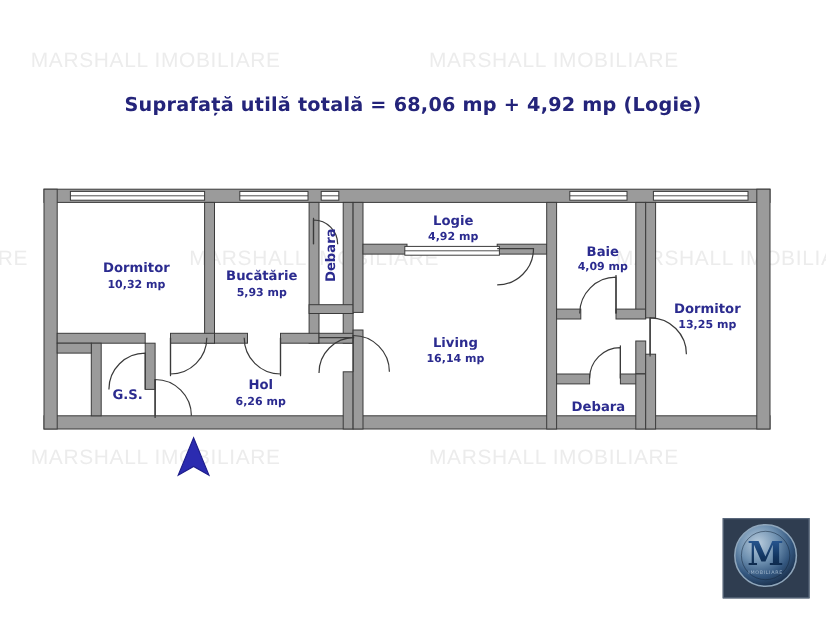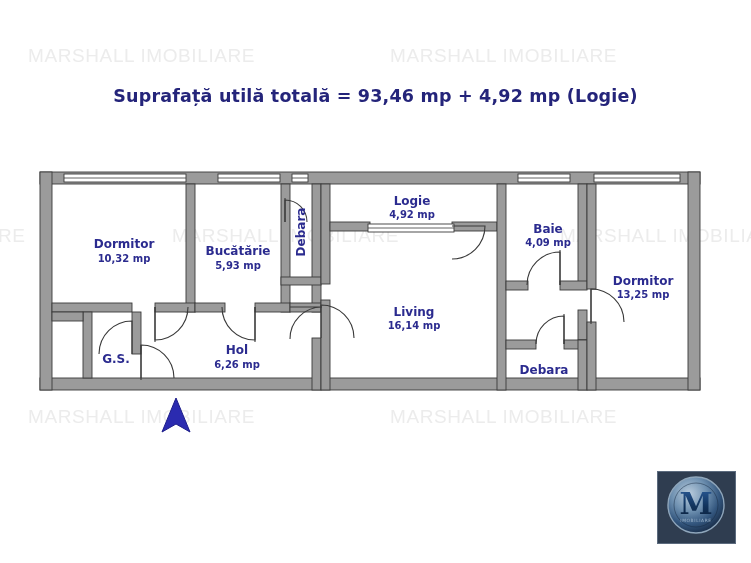--- a/index.html
+++ b/index.html
@@ -99,21 +99,21 @@
   <div class="wm" style="left:28px; top:45px;">MARSHALL IMOBILIARE</div>
   <div class="wm" style="left:390px; top:45px;">MARSHALL IMOBILIARE</div>
 
   <div class="wm" style="left:-2px; top:225px;">RE</div>
   <div class="wm" style="left:172px; top:225px;">MARSHALL IMOBILIARE</div>
   <div class="wm" style="left:560px; top:225px;">MARSHALL IMOBILIAR</div>
 
   <div class="wm" style="left:28px; top:406px;">MARSHALL IMOBILIARE</div>
   <div class="wm" style="left:390px; top:406px;">MARSHALL IMOBILIARE</div>
 
-  <div id="title">Suprafață utilă totală = 93,46 mp + 4,92 mp (Logie)</div>
+  <div id="title">Suprafață utilă totală = 68,06 mp + 4,92 mp (Logie)</div>
 
   <div id="plan-wrap">
     <svg width="751" height="563" viewBox="0 0 751 563" xmlns="http://www.w3.org/2000/svg">
 
       <defs>
 
         <style>
           .w { fill: #9b9b9b; stroke: #3a3a3a; stroke-width: 0.9; }
           .win { fill: #ffffff; stroke: #3a3a3a; stroke-width: 0.9; }
           .winline { stroke: #3a3a3a; stroke-width: 0.8; }

